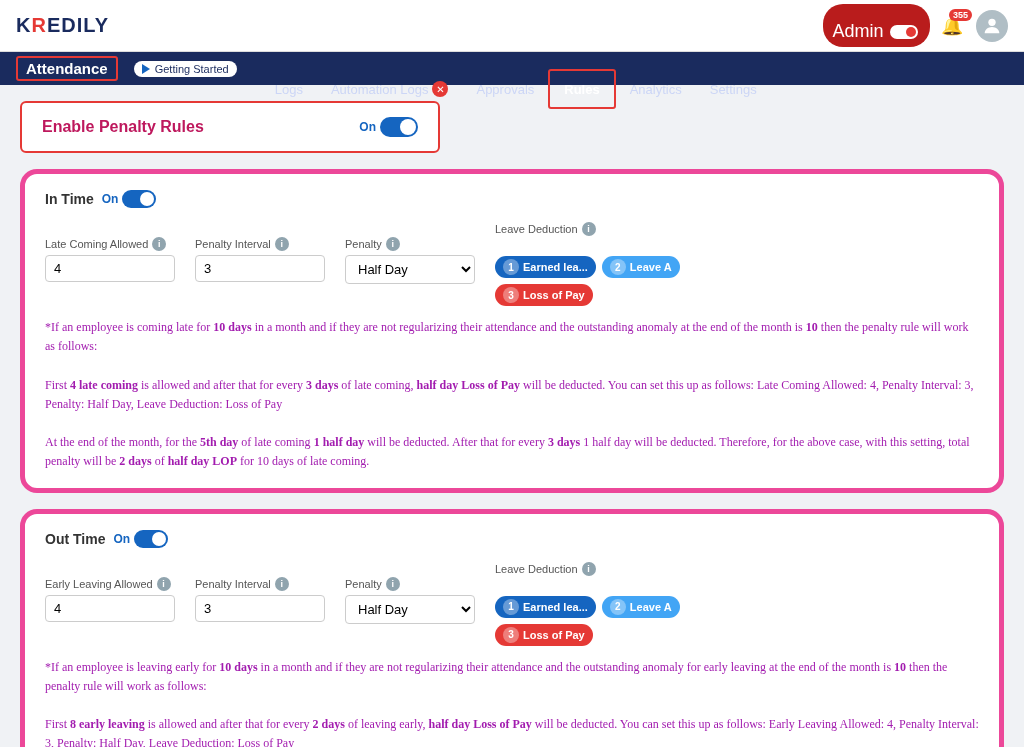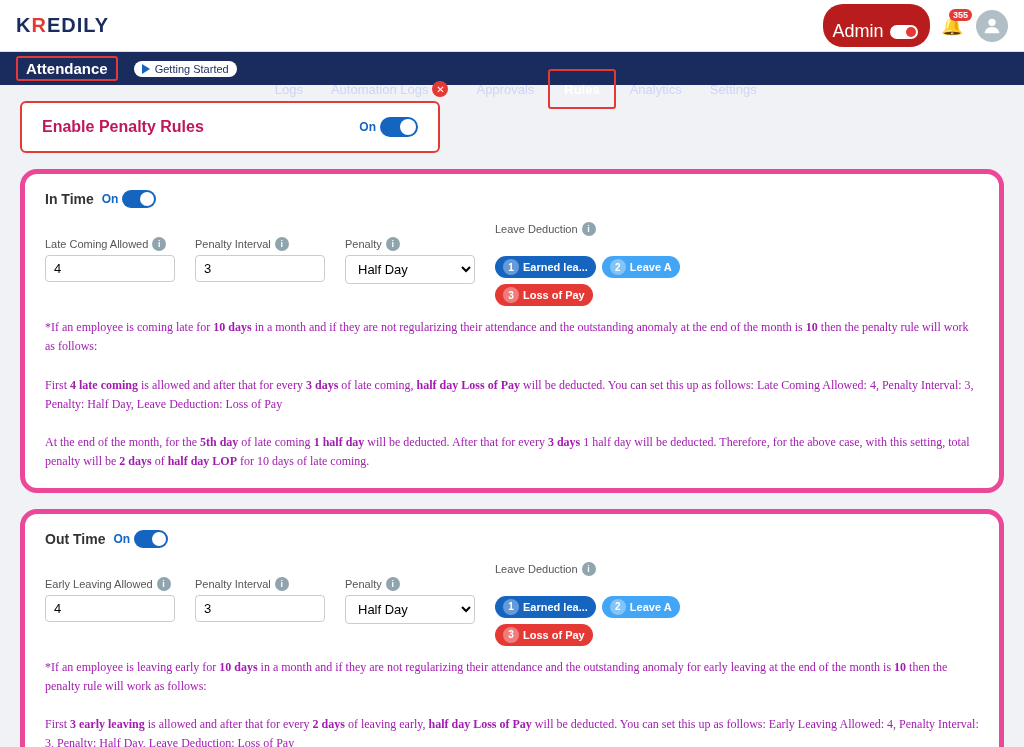--- a/index.html
+++ b/index.html
@@ -540,18 +540,18 @@
           <span class="leave-tag red">
             <span class="tag-num">3</span>
             <span>Loss of Pay</span>
           </span>
         </div>
       </div>
     </div>
 
     <div class="description-text">
       *If an employee is leaving early for <strong>10 days</strong> in a month and if they are not regularizing their attendance and the outstanding anomaly for early leaving at the end of the month is <strong>10</strong> then the penalty rule will work as follows:<br><br>
-      First <strong>3 early leaving</strong> is allowed and after that for every <strong>2 days</strong> of leaving early, <strong>half day</strong> <strong>Loss of Pay</strong> will be deducted. You can set this up as follows: Early Leaving Allowed: 4, Penalty Interval: 3, Penalty: Half Day, Leave Deduction: Loss of Pay<br><br>
+      First <strong>8 early leaving</strong> is allowed and after that for every <strong>2 days</strong> of leaving early, <strong>half day</strong> <strong>Loss of Pay</strong> will be deducted. You can set this up as follows: Early Leaving Allowed: 4, Penalty Interval: 3, Penalty: Half Day, Leave Deduction: Loss of Pay<br><br>
       At the end of the month, for the <strong>5th day</strong> of early leaving <strong>1 half day</strong> will be deducted. After that for every <strong>3 days</strong> 1 half day will be deducted. Therefore, for the above case, with this setting, total penalty will be  of  for 10 days of late coming.
     </div>
   </div>
 
 </div>
 
 </body></html>

